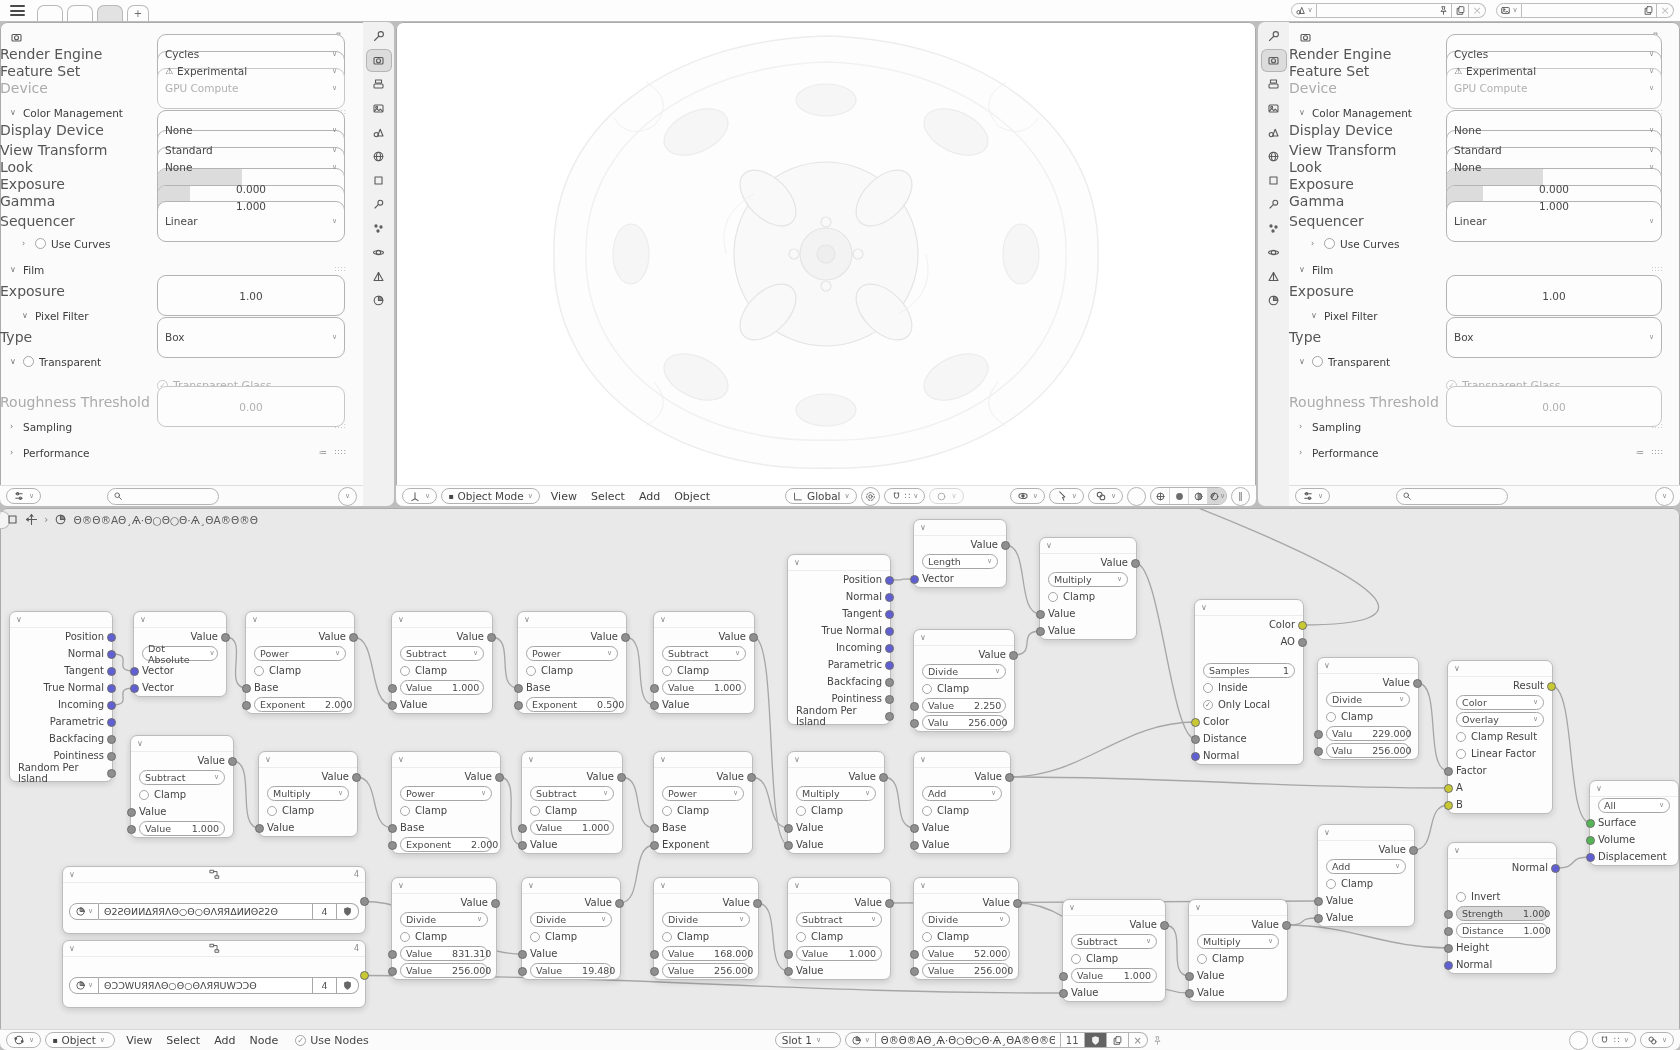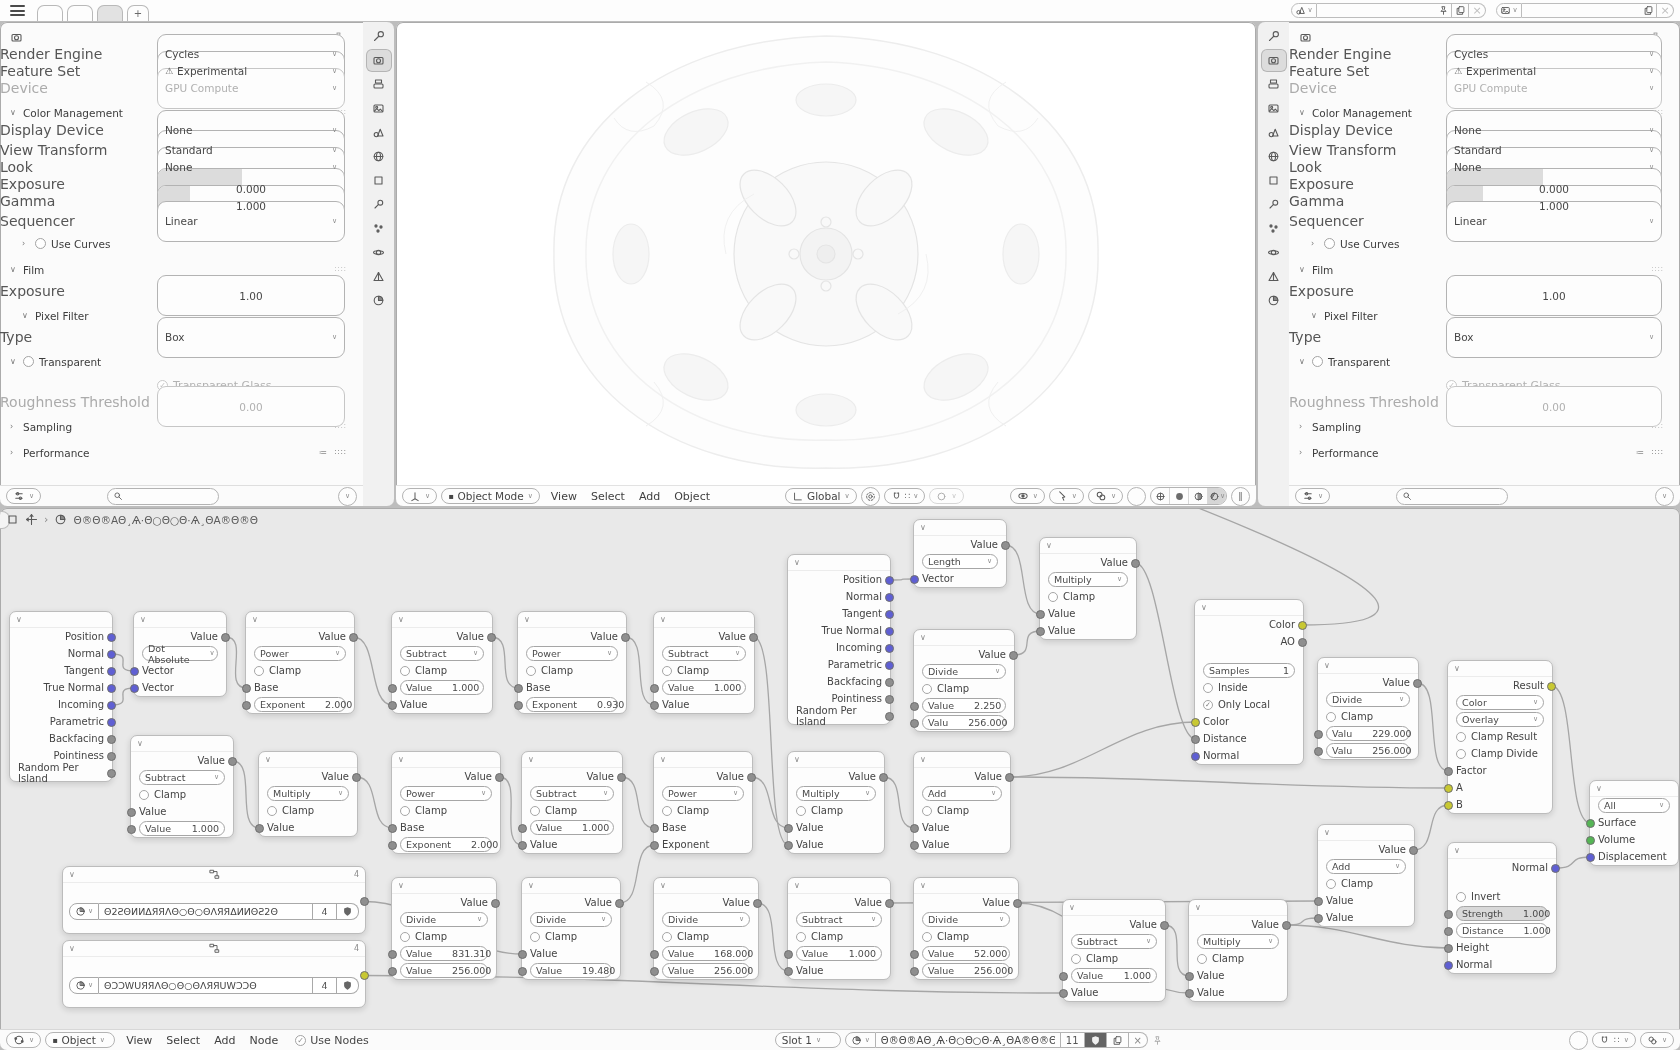--- a/index.html
+++ b/index.html
@@ -944,21 +944,21 @@
           <span>Clamp</span>
         </div>
         <div class="nrow">
           <span class="sock si" style="background: rgb(143, 143, 143);"></span>
           <span>Base</span>
         </div>
         <div class="nrow">
           <span class="sock si" style="background: rgb(143, 143, 143);"></span>
           <div class="npill fld">
             <span>Exponent</span>
-            <span class="fval">0.930</span>
+            <span class="fval">0.500</span>
           </div>
         </div>
       </div>
       <div class="node" style="left: 653px; top: 103px; width: 100px;">
         <div class="nhd">
           <span>∨</span>
         </div>
         <div class="nrow out">
           <span>Value</span>
           <span class="sock so" style="background: rgb(143, 143, 143);"></span>
@@ -1197,21 +1197,21 @@
             <span>Overlay</span>
             <span class="car">∨</span>
           </div>
         </div>
         <div class="nrow">
           <span class="ncb"></span>
           <span>Clamp Result</span>
         </div>
         <div class="nrow">
           <span class="ncb"></span>
-          <span>Clamp Divide</span>
+          <span>Linear Factor</span>
         </div>
         <div class="nrow">
           <span class="sock si" style="background: rgb(143, 143, 143);"></span>
           <span>Factor</span>
         </div>
         <div class="nrow">
           <span class="sock si" style="background: rgb(200, 200, 50);"></span>
           <span>A</span>
         </div>
         <div class="nrow">

